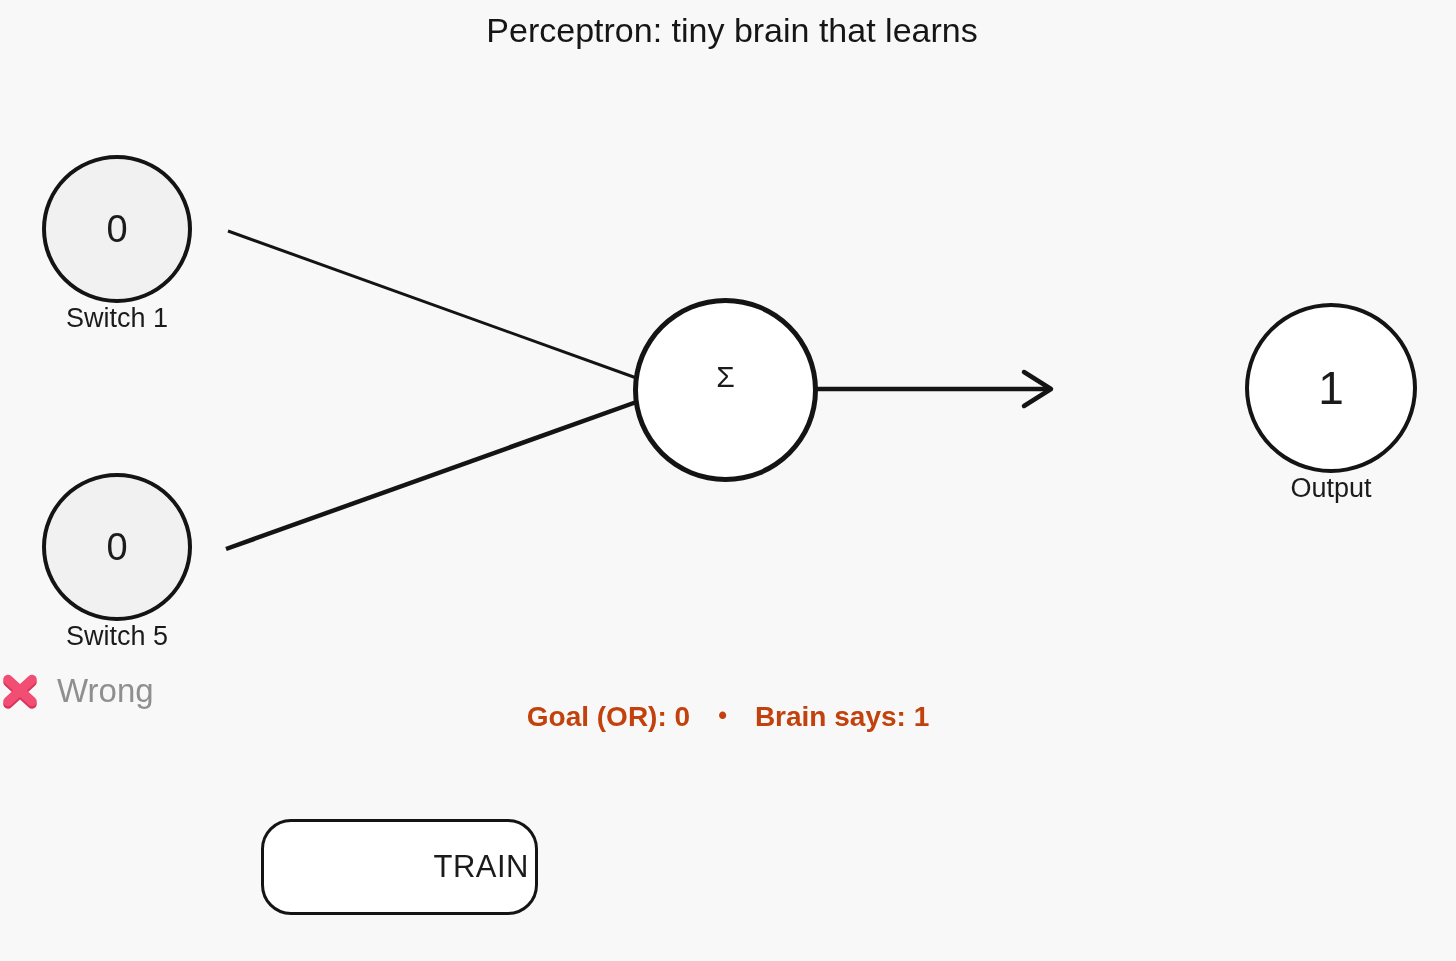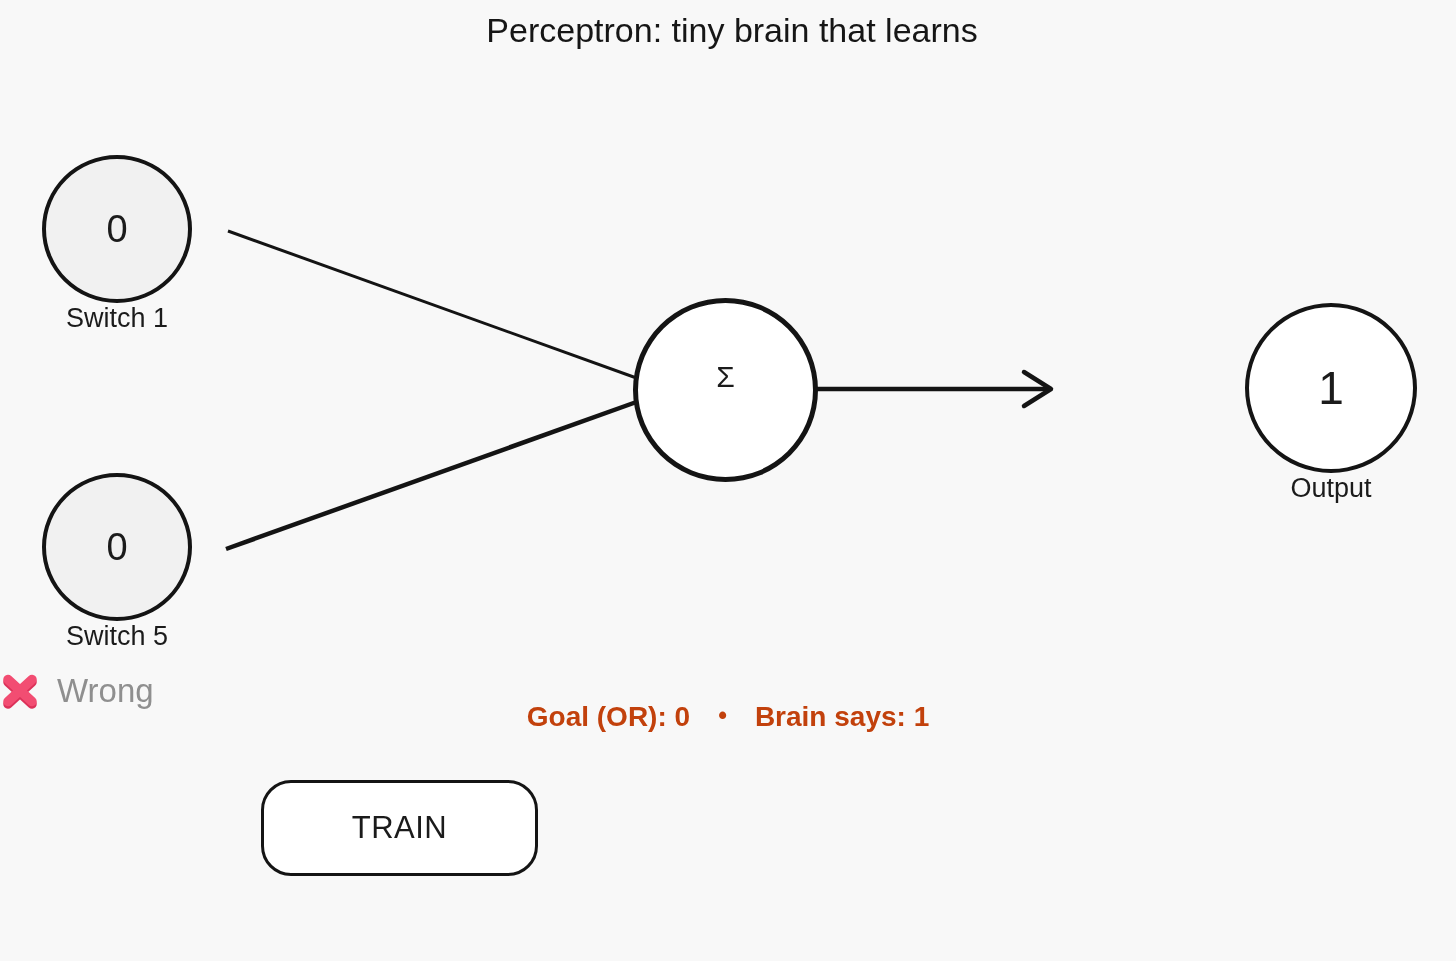--- a/index.html
+++ b/index.html
@@ -100,32 +100,33 @@
     font-size: 28px;
     color: #c2410c;
     font-weight: bold;
   }
   .goal-row .sep {
     font-size: 25px;
     transform: translateY(-2px);
   }
   .action-button {
     position: absolute;
-    top: 780px;
+    top: 819px;
     width: 277px;
     height: 96px;
     box-sizing: border-box;
     border: 3.5px solid #141414;
     border-radius: 30px;
     background: #ffffff;
     font-family: "Liberation Sans", sans-serif;
     font-size: 31px;
     color: #1b1b1b;
     letter-spacing: 0.5px;
     cursor: pointer;
+    text-align: right;
   }
   .train-button { left: 261px; }
   .reset-button { left: 911px; }
 </style>
 </head>
 <body>
 
 <div class="stage">
 
   <h1 class="page-title">Perceptron: tiny brain that learns</h1>

